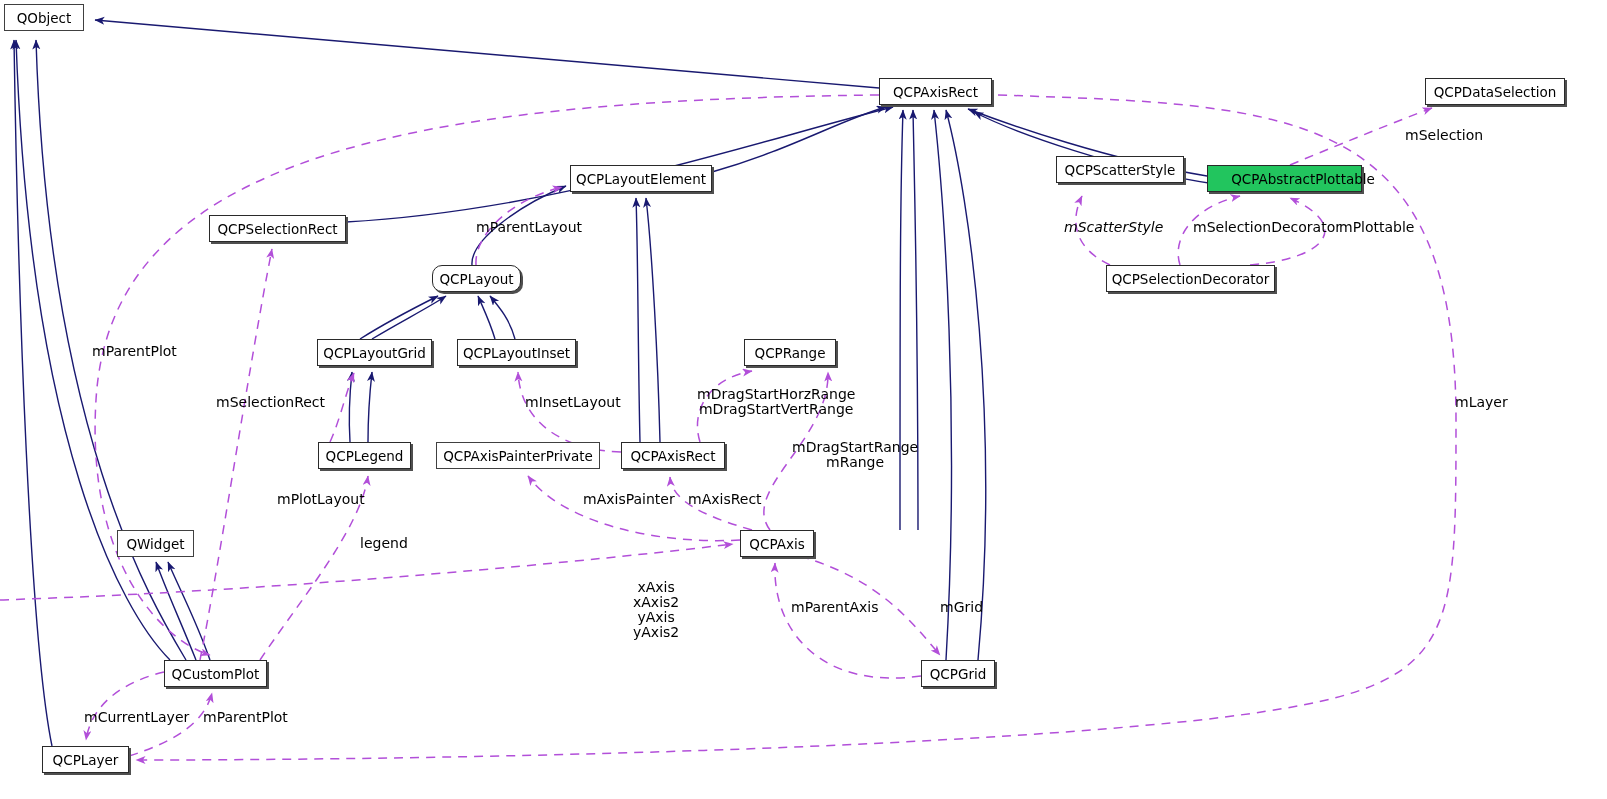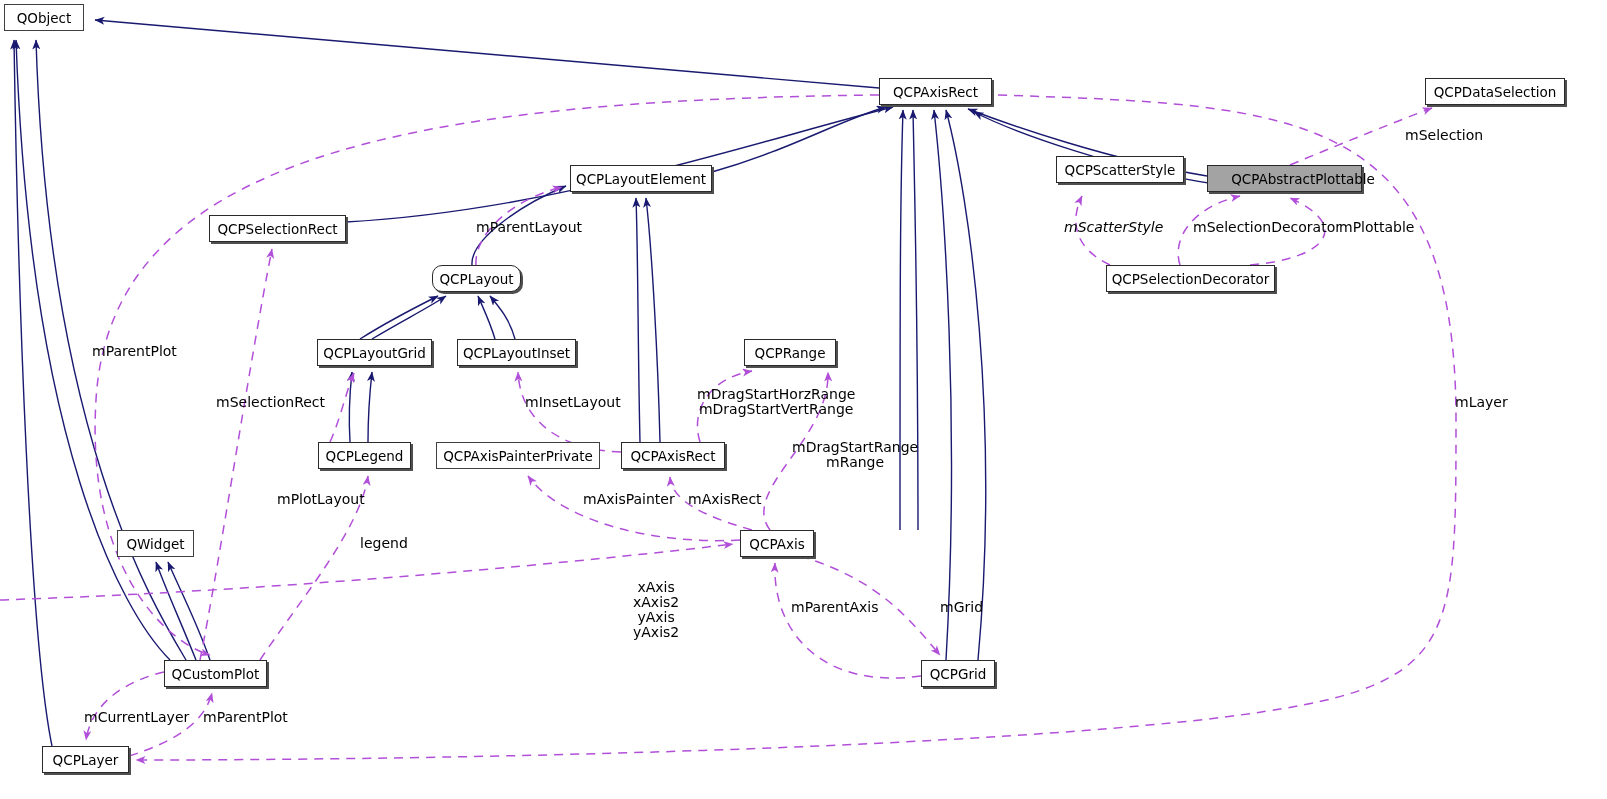--- a/index.html
+++ b/index.html
@@ -3,21 +3,21 @@
 <meta charset="utf-8">
 <style>
   html,body{margin:0;padding:0;background:#ffffff;}
   body{font-family:"DejaVu Sans","Liberation Sans",sans-serif;}
   #diagram-root{position:relative;width:1607px;height:799px;overflow:hidden;background:#fff;}
   svg#edges{position:absolute;left:0;top:0;width:1607px;height:799px;}
   .node{position:absolute;box-sizing:border-box;display:flex;align-items:center;justify-content:center;
         background:#ffffff;border:1px solid #2a2a2a;font-size:13.5px;color:#000;white-space:nowrap;
         padding:0 7px;height:27px;}
   .node.shadow{box-shadow:2px 2px 0 0 #4f4f4f;}
-  .node.highlight{background:#a3a3a3;padding-left:44px;}
+  .node.highlight{background:#22c55e;padding-left:44px;}
   .node.ext{border:1px solid #404040;box-shadow:none;}
   .edge-label{position:absolute;font-size:14px;color:#000;white-space:pre;line-height:15px;}
   .edge-label.center{text-align:center;}
 </style>
 </head>
 <body>
 
 <div id="diagram-root">
 
   <svg id="edges" viewBox="0 0 1607 799">

